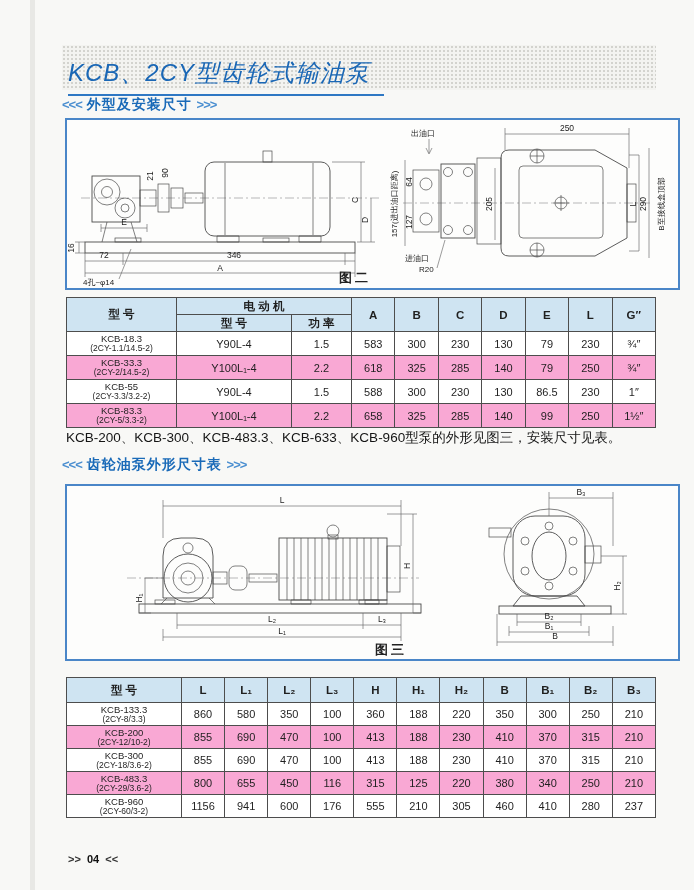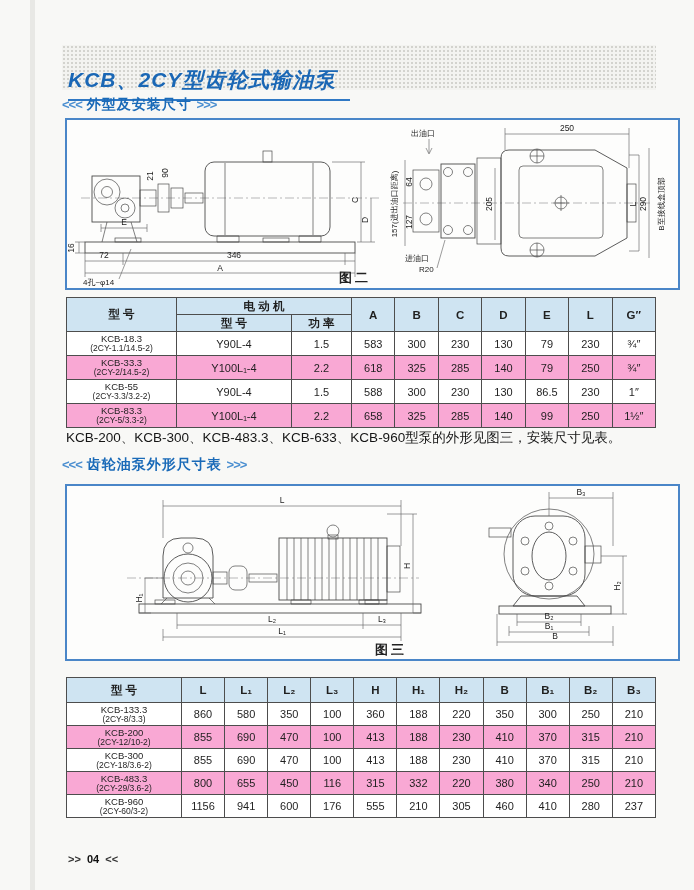--- a/index.html
+++ b/index.html
@@ -11,22 +11,22 @@
   }
   .scan-streak{position:absolute;left:30px;top:0;width:5px;height:100%;background:#e8e8e5;}
   
   .band{
     position:absolute;left:62px;top:45px;width:594px;height:45px;
     background-color:#f3f3f0;
     background-image:radial-gradient(#d3d3ce 0.8px, transparent 0.9px);
     background-size:4px 4px;
   }
   .title{
-    position:absolute;left:68px;top:66px;
-    font-style:italic;font-weight:bold;font-size:21px;letter-spacing:1px;
+    position:absolute;left:68px;top:57px;
+    font-style:italic;font-weight:normal;font-size:24px;letter-spacing:1px;
     color:#1a67b5;border-bottom:2px solid #2f78c4;padding:0 14px 5px 0;
   }
   .sec-head{
     position:absolute;font-weight:bold;font-size:14px;color:#1a6ab8;letter-spacing:1px;
   }
   .sec-head .chev{font-size:13px;letter-spacing:-1px;color:#4a8ed0;}
   
   .figbox{position:absolute;border:2px solid #4a86c8;background:#fdfdfc;}
   
   table{position:absolute;border-collapse:collapse;table-layout:fixed;background:#fff;}
@@ -399,21 +399,21 @@
     <tr class="alt">
       <td class="model">
           <b>KCB-483.3</b>
           <span>(2CY-29/3.6-2)</span>
         </td>
       <td>800</td>
       <td>655</td>
       <td>450</td>
       <td>116</td>
       <td>315</td>
-      <td>332</td>
+      <td>125</td>
       <td>220</td>
       <td>380</td>
       <td>340</td>
       <td>250</td>
       <td>210</td>
     </tr>
     <tr>
       <td class="model">
           <b>KCB-960</b>
           <span>(2CY-60/3-2)</span>

